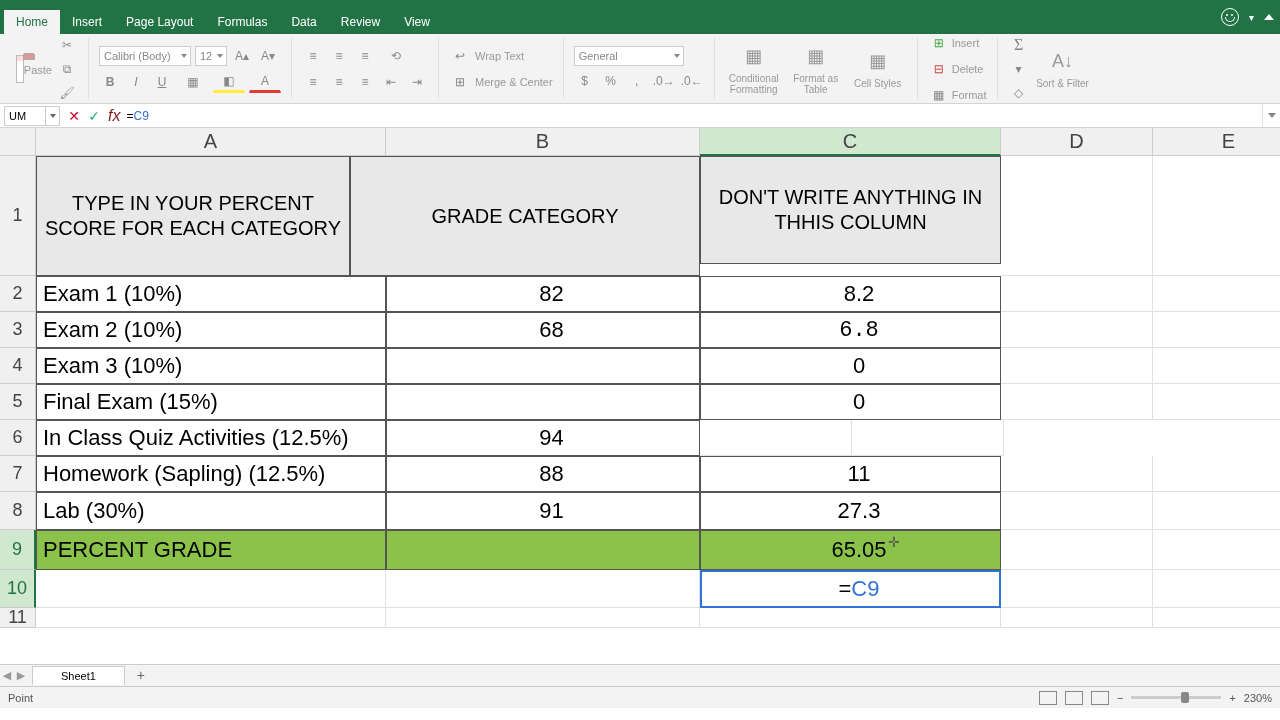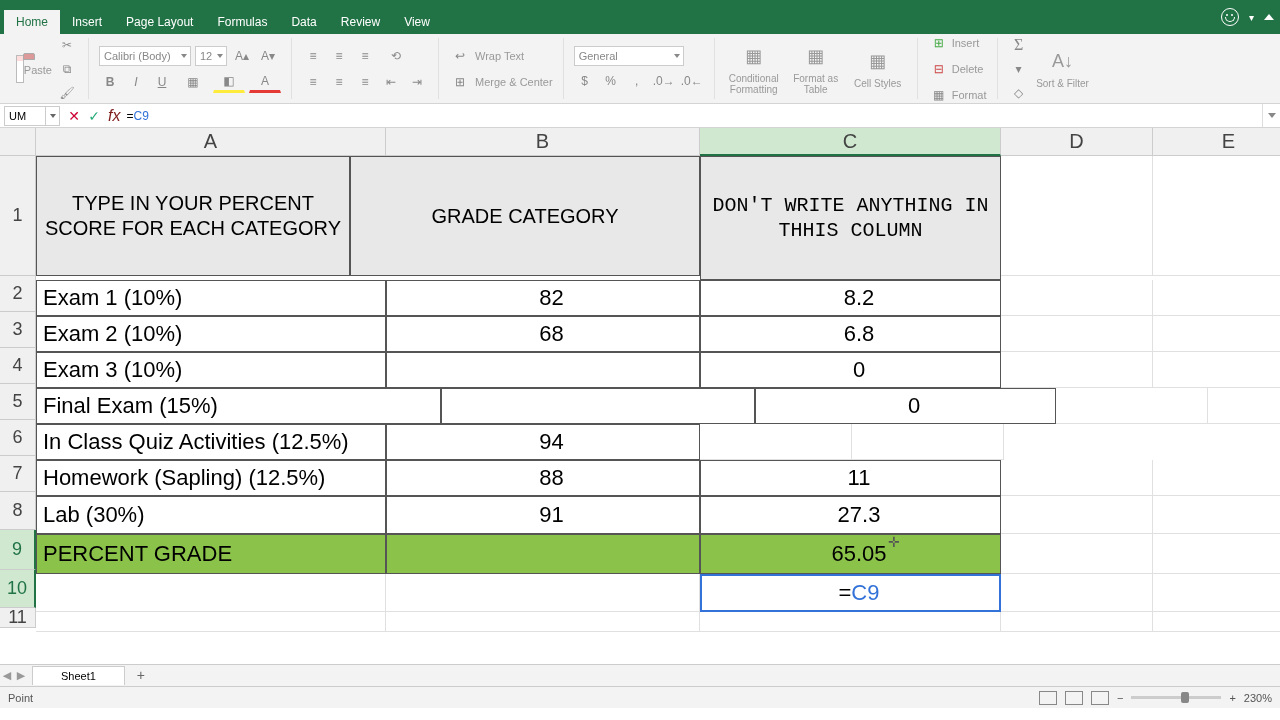--- a/index.html
+++ b/index.html
@@ -248,47 +248,47 @@
       <div class="rowh" style="height: 36px;">7</div>
       <div class="rowh" style="height: 38px;">8</div>
       <div class="rowh sel" style="height: 40px;">9</div>
       <div class="rowh sel" style="height: 38px;">10</div>
       <div class="rowh" style="height: 20px;">11</div>
     </div>
   <div class="cells" id="cells">
       <div class="crow">
         <div class="cell hd" style="width: 314px; height: 120px;">TYPE IN YOUR PERCENT SCORE FOR EACH CATEGORY</div>
         <div class="cell hd" style="width: 350px; height: 120px;">GRADE CATEGORY</div>
-        <div class="cell hd" style="width: 301px; height: 124px; font-family: Liberation Mono, monospace;">DON'T WRITE ANYTHING IN THHIS COLUMN</div>
+        <div class="cell hd" style="width: 301px; height: 108px;">DON'T WRITE ANYTHING IN THHIS COLUMN</div>
         <div class="cell " style="width: 152px; height: 120px;"></div>
         <div class="cell " style="width: 152px; height: 120px;"></div>
       </div>
       <div class="crow">
         <div class="cell bb" style="width: 350px; height: 36px;">Exam 1 (10%)</div>
         <div class="cell bb ac" style="width: 314px; height: 36px;">82</div>
         <div class="cell bb ac" style="width: 301px; height: 36px;">8.2</div>
         <div class="cell " style="width: 152px; height: 36px;"></div>
         <div class="cell " style="width: 152px; height: 36px;"></div>
       </div>
       <div class="crow">
         <div class="cell bb" style="width: 350px; height: 36px;">Exam 2 (10%)</div>
         <div class="cell bb ac" style="width: 314px; height: 36px;">68</div>
-        <div class="cell bb ac" style="width: 301px; height: 36px;">6.8</div>
+        <div class="cell bb ac" style="width: 301px; height: 36px; font-family: Liberation Mono, monospace;">6.8</div>
         <div class="cell " style="width: 152px; height: 36px;"></div>
         <div class="cell " style="width: 152px; height: 36px;"></div>
       </div>
       <div class="crow">
         <div class="cell bb" style="width: 350px; height: 36px;">Exam 3 (10%)</div>
         <div class="cell bb ac" style="width: 314px; height: 36px;"></div>
         <div class="cell bb ac" style="width: 301px; height: 36px;">0</div>
         <div class="cell " style="width: 152px; height: 36px;"></div>
         <div class="cell " style="width: 152px; height: 36px;"></div>
       </div>
       <div class="crow">
-        <div class="cell bb" style="width: 405px; height: 36px;">Final Exam (15%)</div>
+        <div class="cell bb" style="width: 350px; height: 36px;">Final Exam (15%)</div>
         <div class="cell bb ac" style="width: 314px; height: 36px;"></div>
         <div class="cell bb ac" style="width: 301px; height: 36px;">0</div>
         <div class="cell " style="width: 152px; height: 36px;"></div>
         <div class="cell " style="width: 152px; height: 36px;"></div>
       </div>
       <div class="crow">
         <div class="cell bb" style="width: 350px; height: 36px;">In Class Quiz Activities (12.5%)</div>
         <div class="cell bb ac" style="width: 314px; height: 36px;">94</div>
         <div class="cell " style="width: 152px; height: 36px;"></div>
         <div class="cell " style="width: 152px; height: 36px;"></div>

